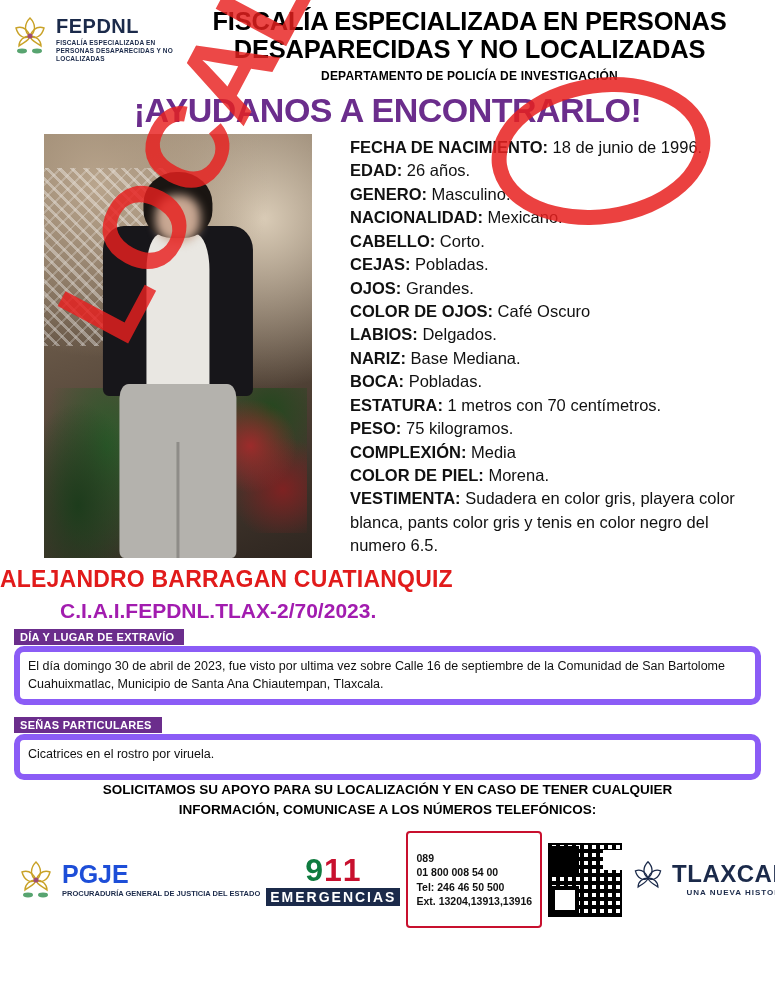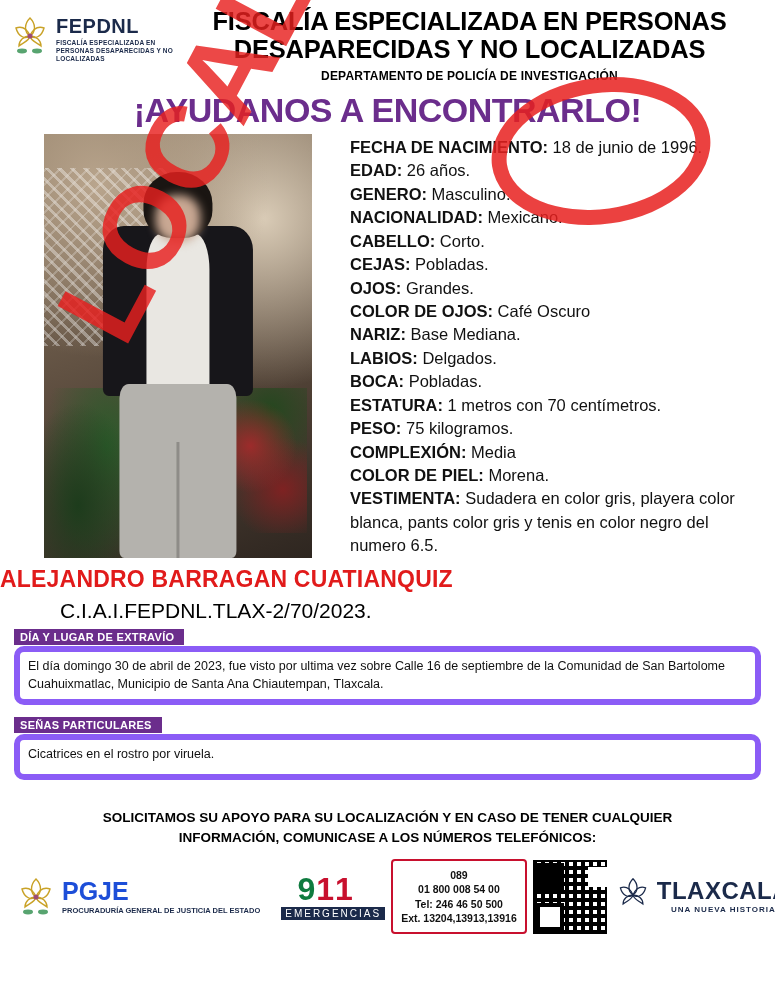--- a/index.html
+++ b/index.html
@@ -254,22 +254,22 @@
     padding: 6px 14px 0 14px;
     gap: 10px;
   }
   .report-label {
     font-size: 23px;
     font-weight: bold;
     color: #000;
   }
   .report-value {
     font-size: 21px;
-    font-weight: normal;
-    color: #000000;
+    font-weight: bold;
+    color: #a21caf;
     padding-left: 46px;
   }
 
   
   .section {
     padding: 4px 14px 0 14px;
   }
   .section-tag {
     display: inline-block;
     background: #6b2d8c;
@@ -292,21 +292,20 @@
   .box-tall { min-height: 58px; }
   .box-short { min-height: 46px; }
 
   
   .appeal {
     text-align: center;
     font-size: 13.5px;
     font-weight: bold;
     line-height: 1.45;
     color: #000;
-    margin-top: 28px;
     padding: 0 36px;
   }
 
   
   .footer {
     display: flex;
     align-items: center;
     justify-content: space-between;
     padding: 12px 16px 0 16px;
     gap: 6px;
@@ -342,32 +341,30 @@
     line-height: 1;
     display: flex;
     justify-content: center;
   }
   .n9 { color: #0f7b3f; }
   .n1a { color: #c8102e; }
   .n1b { color: #c8102e; }
   .emerg {
     background: #1b2a4a;
     color: #fff;
-    font-size: 10px;
-    font-weight: normal;
+    font-size: 14px;
+    font-weight: bold;
     letter-spacing: 2px;
     padding: 1px 4px;
     margin-top: 2px;
-    margin-left: 15px;
   }
   .phonebox {
     border: 2px solid #c8102e;
     border-radius: 4px;
-    padding: 7px 8px;
-    text-align: center;
+    padding: 18px 8px;
     font-size: 10.5px;
     font-weight: bold;
     color: #111;
     line-height: 1.35;
     flex: 0 0 auto;
   }
   .qr {
     width: 74px;
     height: 74px;
     flex: 0 0 74px;
@@ -502,22 +499,22 @@
 
     <div class="data-col">
       <div class="drow"><span class="dlabel">FECHA DE NACIMIENTO:</span> <span class="dval">18 de junio de 1996.</span></div>
       <div class="drow"><span class="dlabel">EDAD:</span> <span class="dval">26 años.</span></div>
       <div class="drow"><span class="dlabel">GENERO:</span> <span class="dval">Masculino.</span></div>
       <div class="drow"><span class="dlabel">NACIONALIDAD:</span> <span class="dval">Mexicano.</span></div>
       <div class="drow"><span class="dlabel">CABELLO:</span> <span class="dval">Corto.</span></div>
       <div class="drow"><span class="dlabel">CEJAS:</span> <span class="dval">Pobladas.</span></div>
       <div class="drow"><span class="dlabel">OJOS:</span> <span class="dval">Grandes.</span></div>
       <div class="drow"><span class="dlabel">COLOR DE OJOS:</span> <span class="dval">Café Oscuro</span></div>
+      <div class="drow"><span class="dlabel">LABIOS:</span> <span class="dval">Delgados.</span></div>
       <div class="drow"><span class="dlabel">NARIZ:</span> <span class="dval">Base Mediana.</span></div>
-      <div class="drow"><span class="dlabel">LABIOS:</span> <span class="dval">Delgados.</span></div>
       <div class="drow"><span class="dlabel">BOCA:</span> <span class="dval">Pobladas.</span></div>
       <div class="drow"><span class="dlabel">ESTATURA:</span> <span class="dval">1 metros con 70 centímetros.</span></div>
       <div class="drow"><span class="dlabel">PESO:</span> <span class="dval">75 kilogramos.</span></div>
       <div class="drow"><span class="dlabel">COMPLEXIÓN:</span> <span class="dval">Media</span></div>
       <div class="drow"><span class="dlabel">COLOR DE PIEL:</span> <span class="dval">Morena.</span></div>
       <div class="dvest"><span class="dlabel">VESTIMENTA:</span> <span class="dval">Sudadera en color gris, playera color blanca, pants color gris y tenis en color negro del numero 6.5.</span></div>
     </div>
   </div>
 
   <div class="person-name">ALEJANDRO BARRAGAN CUATIANQUIZ</div>

